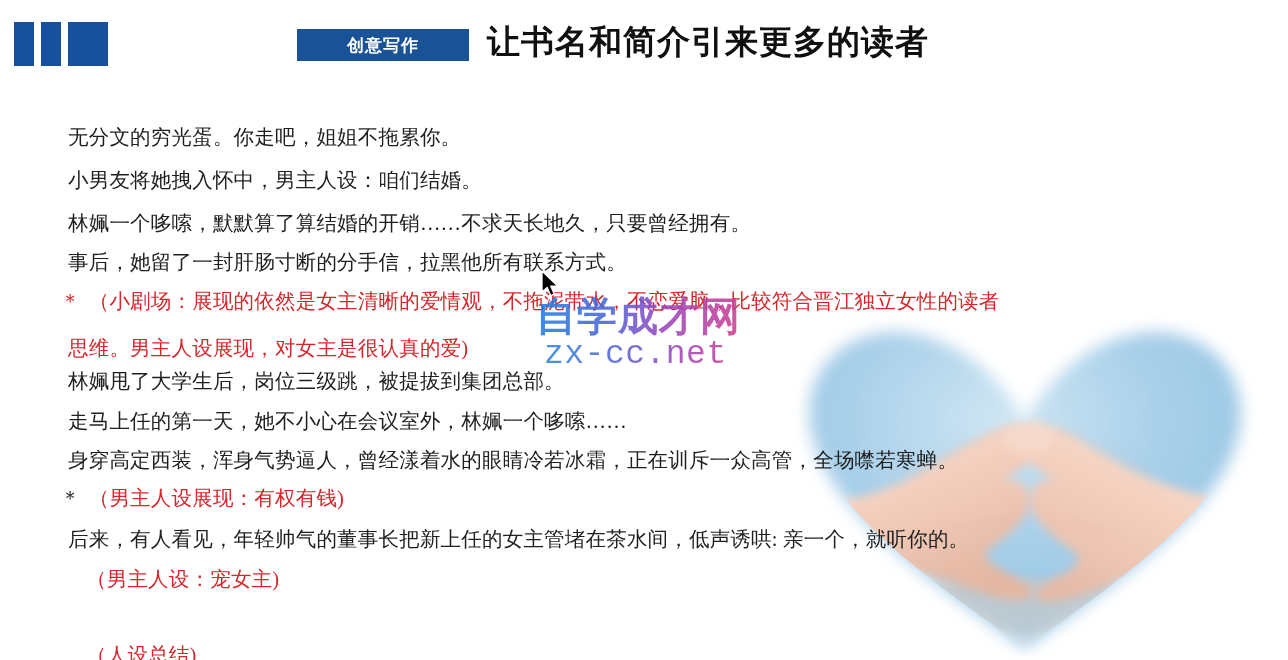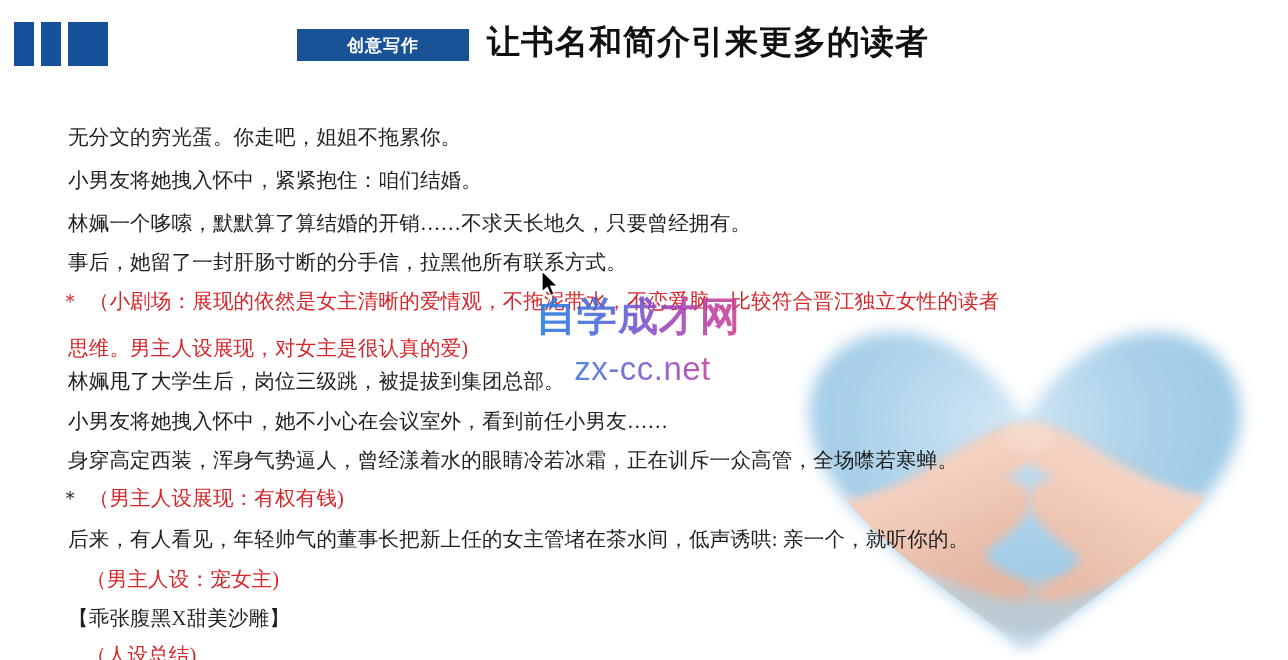--- a/index.html
+++ b/index.html
@@ -119,33 +119,32 @@
     font-weight: 700;
     letter-spacing: 1px;
     background: linear-gradient(95deg, #1f7fe0 0%, #4f63d8 38%, #9b46c0 62%, #cf3d8e 100%);
     -webkit-background-clip: text;
     background-clip: text;
     color: transparent;
     opacity: 0.88;
     line-height: 1.0;
   }
   #watermark-url {
-    margin-top: 16px;
+    margin-top: 2px;
     margin-left: 8px;
-    font-family: Liberation Sans, sans-serif;
+    font-family: Liberation Mono, monospace;
     font-size: 33px;
     font-weight: 400;
     letter-spacing: 0.5px;
     background: linear-gradient(95deg, #2f86e2 0%, #5a63d4 40%, #a246b8 70%, #d03f86 100%);
     -webkit-background-clip: text;
     background-clip: text;
     color: transparent;
     opacity: 0.88;
     line-height: 1.0;
-    text-align: center;
   }
 
   
   #mouse-cursor {
     position: absolute;
     left: 540px;
     top: 270px;
     z-index: 9;
     pointer-events: none;
   }
@@ -250,38 +249,38 @@
       </g>
 
       <ellipse cx="238" cy="120" rx="26" ry="16" fill="#f7ded0" opacity="0.6" filter="url(#softBlur)"></ellipse>
     </g>
   </svg>
 </div>
 
 <div id="body-copy">
   <div class="para" style="top:4px"><span class="star"></span></div>
   <div class="para" style="top:45px"><span class="star"></span><span class="txt">无分文的穷光蛋。你走吧，姐姐不拖累你。</span></div>
-  <div class="para" style="top:88px"><span class="star"></span><span class="txt">小男友将她拽入怀中，紧紧抱住：咱们结婚。</span></div>
+  <div class="para" style="top:88px"><span class="star"></span><span class="txt">小男友将她拽入怀中，男主人设：咱们结婚。</span></div>
   <div class="para" style="top:131px"><span class="star"></span><span class="txt">林姵一个哆嗦，默默算了算结婚的开销……不求天长地久，只要曾经拥有。</span></div>
   <div class="para" style="top:170px"><span class="star"></span><span class="txt">事后，她留了一封肝肠寸断的分手信，拉黑他所有联系方式。</span></div>
 
   <div class="para red" style="top:209px"><span class="star">＊</span><span class="txt">（小剧场：展现的依然是女主清晰的爱情观，不拖泥带水，不恋爱脑，比较符合晋江独立女性的读者</span></div>
   <div class="para red" style="top:256px"><span class="star"></span><span class="txt">思维。男主人设展现，对女主是很认真的爱)</span></div>
 
   <div class="para" style="top:289px"><span class="star"></span><span class="txt">林姵甩了大学生后，岗位三级跳，被提拔到集团总部。</span></div>
-  <div class="para" style="top:329px"><span class="star"></span><span class="txt">小男友将她拽入怀中，她不小心在会议室外，看到前任小男友……</span></div>
+  <div class="para" style="top:329px"><span class="star"></span><span class="txt">走马上任的第一天，她不小心在会议室外，林姵一个哆嗦……</span></div>
   <div class="para" style="top:368px"><span class="star"></span><span class="txt">身穿高定西装，浑身气势逼人，曾经漾着水的眼睛冷若冰霜，正在训斥一众高管，全场噤若寒蝉。</span></div>
 
   <div class="para red black-star" style="top:406px"><span class="star">＊</span><span class="txt">（男主人设展现：有权有钱)</span></div>
 
   <div class="para" style="top:447px"><span class="star"></span><span class="txt">后来，有人看见，年轻帅气的董事长把新上任的女主管堵在茶水间，低声诱哄: 亲一个，就听你的。</span></div>
 
   <div class="para red indent" style="top:487px"><span class="star"></span><span class="txt">（男主人设：宠女主)</span></div>
 
-  <div class="para" style="top:526px"><span class="star"></span><span class="txt">【乖张腹黑X甜美沙雕】</span></div>
+  <div class="para" style="top:526px"><span class="star"></span></div>
 
   <div class="para red indent" style="top:563px"><span class="star"></span><span class="txt">（人设总结)</span></div>
 </div>
 
 <div id="watermark">
   <div id="watermark-cn">自学成才网</div>
   <div id="watermark-url">zx-cc.net</div>
 </div>
 
 <div id="mouse-cursor" style="left: 540px; top: 270px;">

